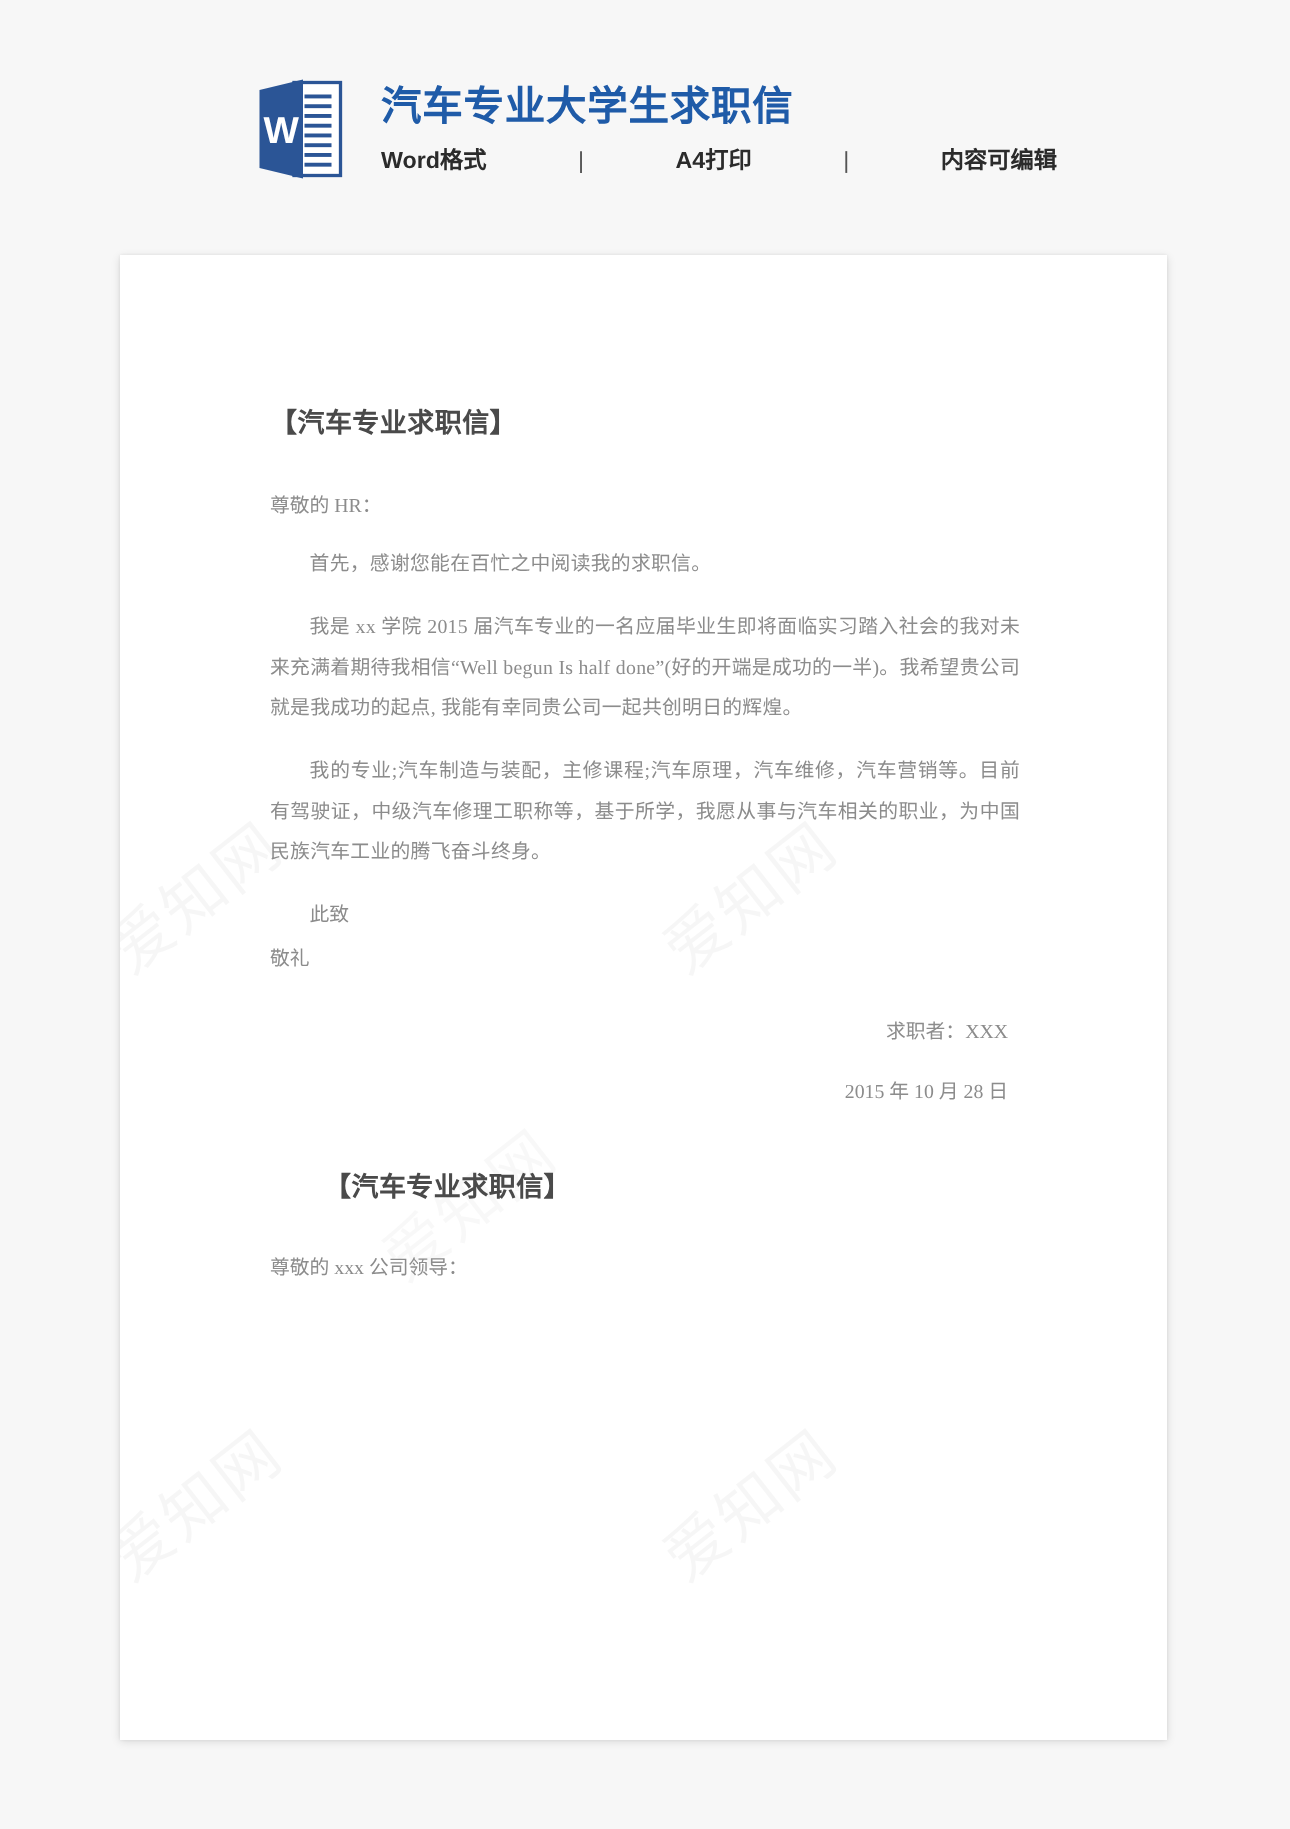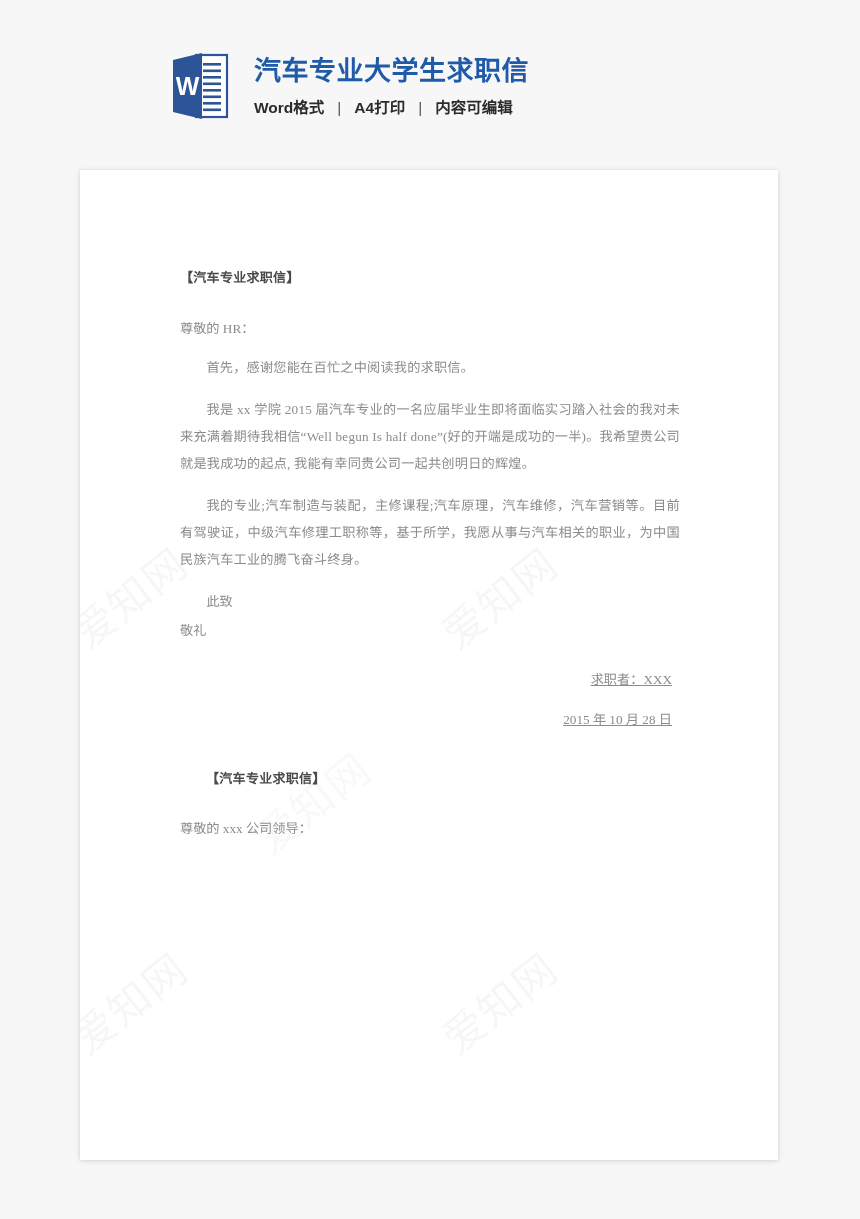--- a/index.html
+++ b/index.html
@@ -59,20 +59,21 @@
     white-space: nowrap;
   }
   .doc-meta {
     font-size: 15.5px;
     font-weight: bold;
     color: #2b2b2b;
     white-space: nowrap;
     line-height: 1.2;
     display: flex;
     align-items: flex-start;
+    gap: 48px;
   }
   .doc-meta .sep {
     color: #555;
     font-weight: normal;
     margin: 0 13px;
   }
 
   
   .page {
     position: absolute;
@@ -118,36 +119,35 @@
     margin: 0 0 15px 0;
     line-height: 2.05;
     text-align: justify;
     letter-spacing: 0.2px;
   }
   .p.indent { text-indent: 2em; }
   .heading {
     font-family: "Liberation Sans", "DejaVu Sans", sans-serif;
     font-weight: bold;
     color: #4a4a4a;
-    font-size: 13px;
+    font-size: 18px;
     margin: 0 0 26px 0;
     line-height: 1.6;
     letter-spacing: 0.3px;
   }
   .heading.indented { text-indent: 2em; }
   .salutation {
     margin: 0 0 12px 0;
     line-height: 2.05;
   }
   .right {
     text-align: right;
     margin: 0 0 13px 0;
     line-height: 2.05;
     padding-right: 8px;
-    text-decoration: underline;
   }
   .closing-1 { margin: 0 0 2px 0; text-indent: 2em; line-height: 2.05; }
   .closing-2 { margin: 0 0 22px 0; line-height: 2.05; }
   .spacer-sm { height: 22px; }
 </style>
 </head>
 <body>
 
 <div class="header">
   <div class="header-inner">

